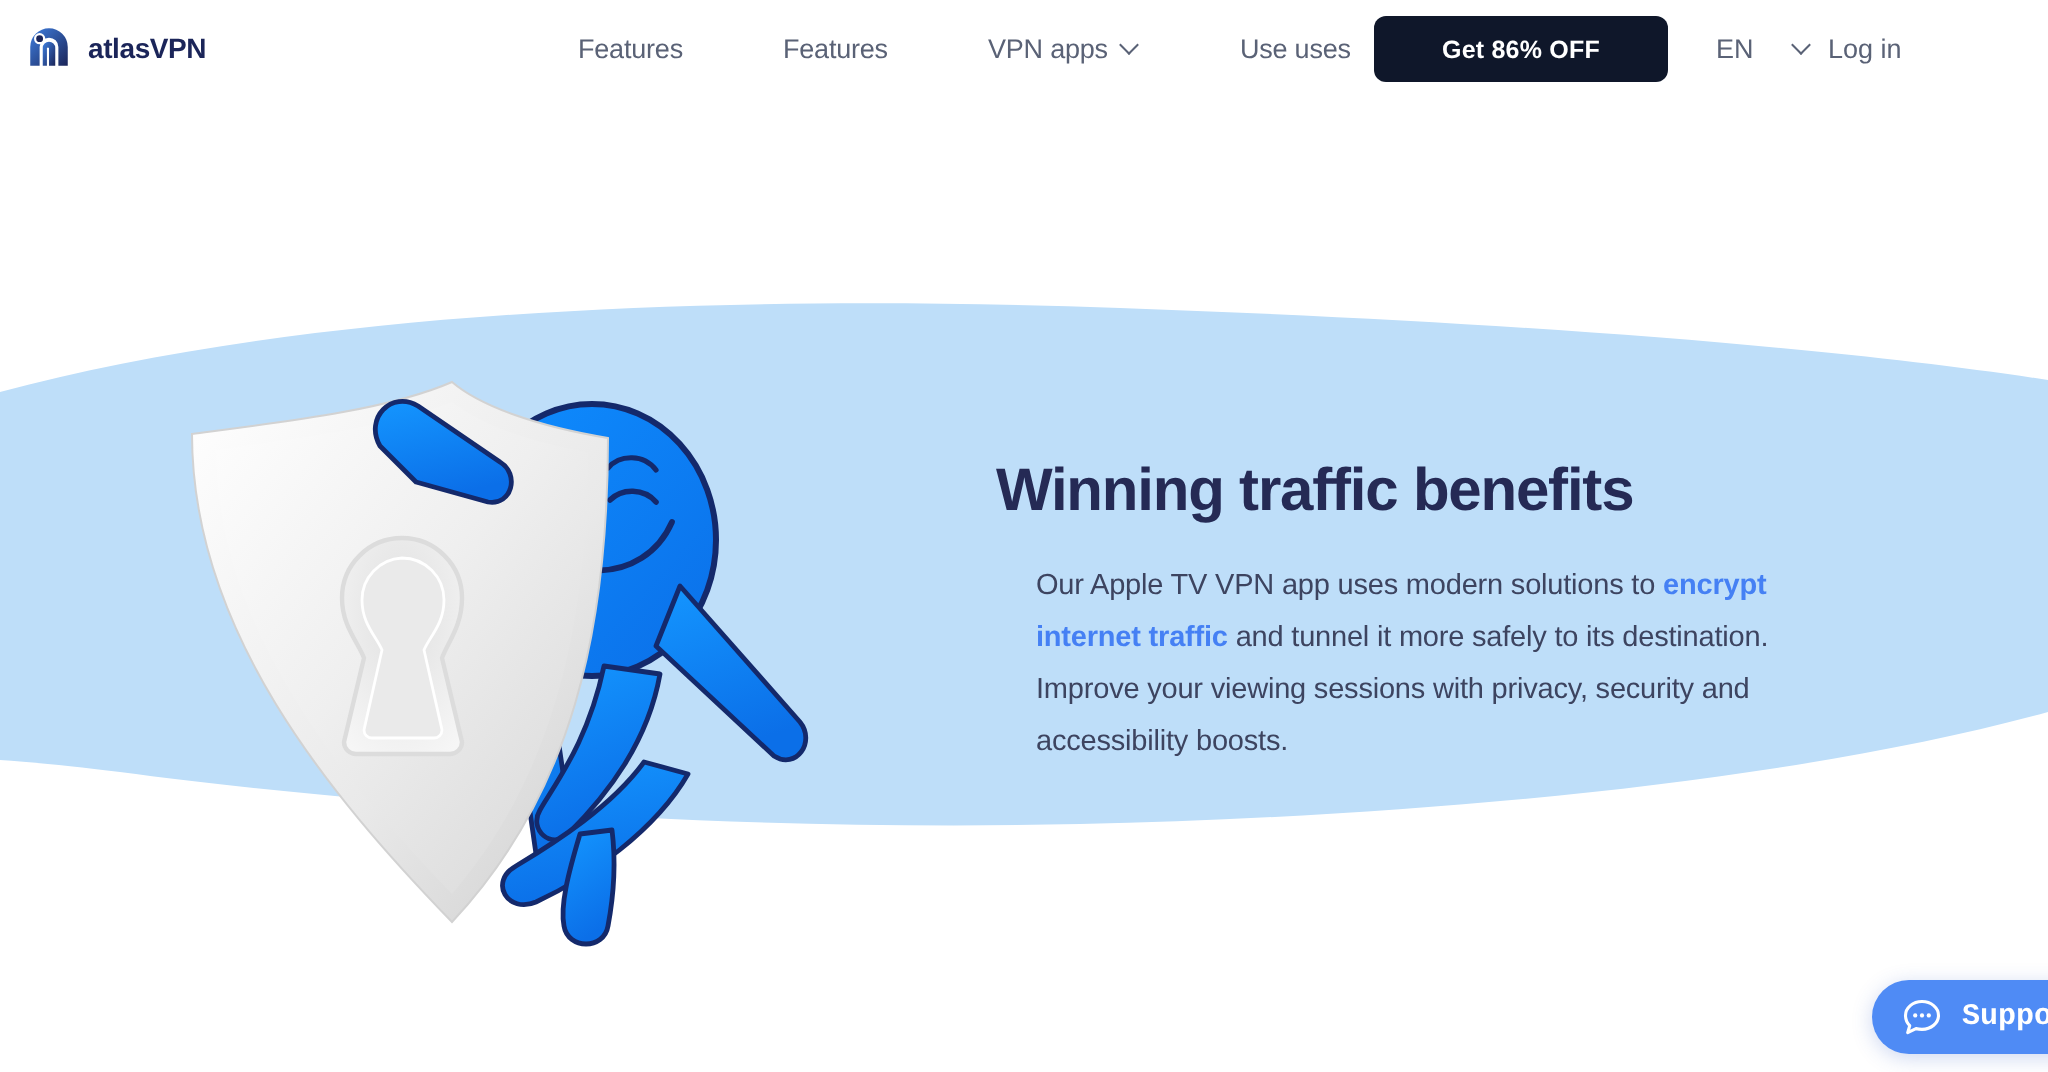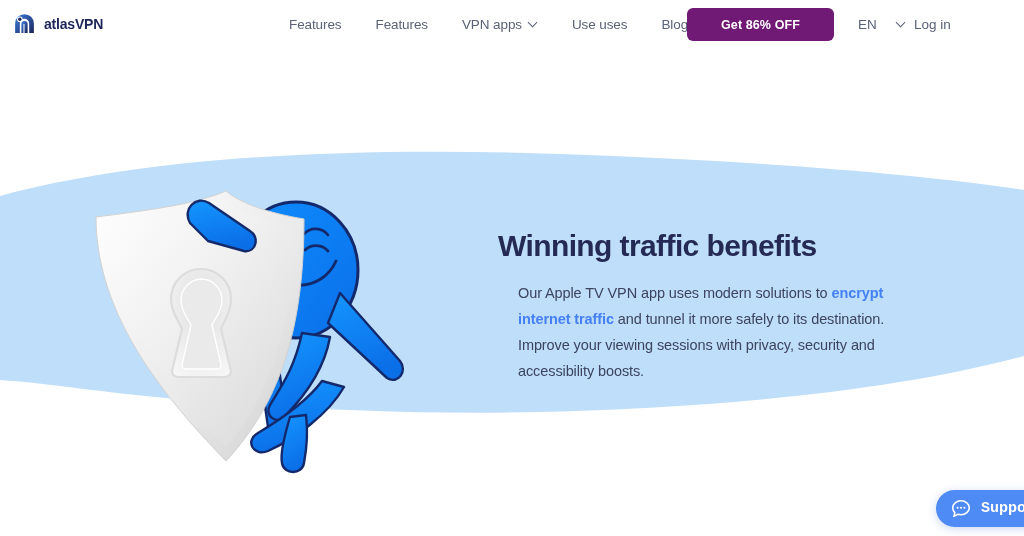--- a/index.html
+++ b/index.html
@@ -47,21 +47,21 @@
     letter-spacing: -0.2px;
   }
 
   .nav {
     position: absolute;
     left: 272px;
     top: 0;
     height: 48px;
     display: flex;
     align-items: center;
-    gap: 0px;
+    gap: 16px;
   }
   .nav-item {
     font-size: 13.5px;
     color: #5a6276;
     padding: 0 17px;
     cursor: pointer;
     white-space: nowrap;
     display: flex;
     align-items: center;
     gap: 7px;
@@ -84,21 +84,21 @@
     border-bottom: 1.6px solid #5a6276;
     transform: rotate(45deg);
   }
 
   .cta-btn {
     position: absolute;
     left: 687px;
     top: 8px;
     width: 147px;
     height: 33px;
-    background: #701a75;
+    background: #0f172a;
     border-radius: 6px;
     border: none;
     color: #ffffff;
     font-size: 12.5px;
     font-weight: bold;
     font-family: "Liberation Sans", sans-serif;
     letter-spacing: 0.1px;
     cursor: pointer;
     display: flex;
     align-items: center;

